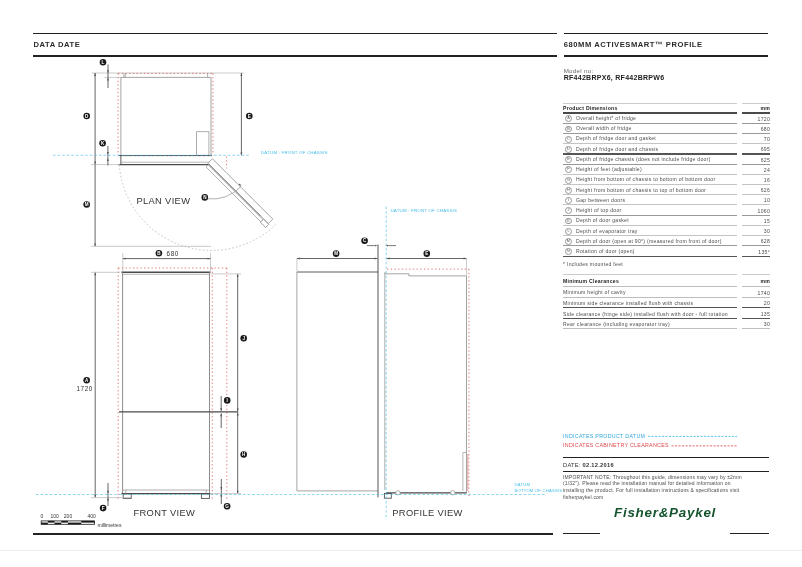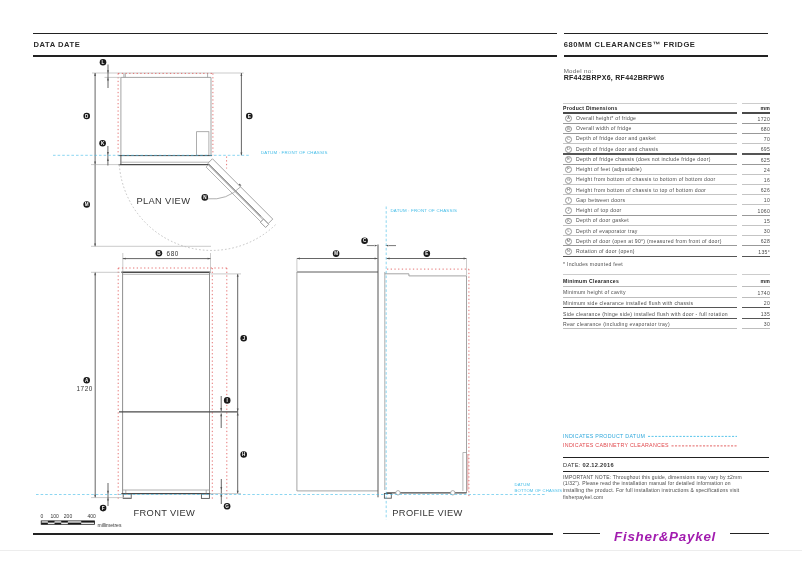--- a/index.html
+++ b/index.html
@@ -10,21 +10,21 @@
   .circ{position:absolute;width:4.9px;height:4.9px;border:0.7px solid #979797;border-radius:50%;
         font-size:3.8px;color:#555;text-align:center;line-height:5.1px;letter-spacing:0;}
   .hdr{position:absolute;font-weight:bold;font-size:7.6px;letter-spacing:0.55px;color:#2b2b2b;white-space:nowrap;}
 </style></head>
 <body>
 <div class="page">
 
   <div class="hl" style="left:33px;top:32.8px;width:524px;height:1.2px;background:#222"></div>
   <div class="hl" style="left:563.7px;top:32.8px;width:204px;height:1.2px;background:#222"></div>
   <div class="hdr" style="left:33.5px;top:39.8px;">DATA DATE</div>
-  <div class="hdr" style="left:563.7px;top:39.8px;">680MM CLEARANCES™ FRIDGE</div>
+  <div class="hdr" style="left:563.7px;top:39.8px;">680MM ACTIVESMART™ PROFILE</div>
   <div class="hl" style="left:33px;top:55.4px;width:524px;height:1.2px;background:#222"></div>
   <div class="hl" style="left:563.7px;top:55.4px;width:204px;height:1.2px;background:#222"></div>
 
   <div class="tt" style="left:563.7px;top:66.6px;font-size:6.2px;color:#666;">Model no:</div>
   <div class="tt b" style="left:563.7px;top:74.4px;font-size:7px;">RF442BRPX6, RF442BRPW6</div>
 
   <div class="hl" style="left:563px;top:103.0px;width:174px;background:#ccc"></div>
 <div class="hl" style="left:741.5px;top:103.0px;width:28.5px;background:#ccc"></div>
 <div class="tt b" style="left:563px;top:105.4px;width:174px;">Product Dimensions</div>
 <div class="tt b" style="left:741.5px;top:105.4px;width:28.5px;text-align:right">mm</div>
@@ -131,22 +131,22 @@
   <div class="hl" style="left:563px;top:456.6px;width:205.5px;height:1.8px;background:#222"></div>
   <div class="tt" style="left:563px;top:462.0px;font-size:5.7px;color:#333;">DATE: <b>02.12.2016</b></div>
   <div class="hl" style="left:563px;top:470.6px;width:205.5px;height:1.1px;background:#222"></div>
 
   <div style="position:absolute;left:563px;top:473.9px;width:210px;font-size:5.0px;line-height:6.55px;color:#4a4a4a;letter-spacing:0.18px;">
   IMPORTANT NOTE: Throughout this guide, dimensions may vary by ±2mm<br>(1/32"). Please read the installation manual for detailed information on<br>installing the product. For full installation instructions &amp; specifications visit<br>fisherpaykel.com</div>
 
   <div class="hl" style="left:33px;top:533.4px;width:520px;height:1.3px;background:#222"></div>
   <div class="hl" style="left:562.9px;top:532.8px;width:37.5px;height:1.4px;background:#222"></div>
   <div class="hl" style="left:729.5px;top:532.8px;width:39.3px;height:1.4px;background:#222"></div>
-  <div style="position:absolute;left:614px;top:529px;font-size:13.4px;font-weight:bold;font-style:italic;
-       color:#a21caf;letter-spacing:0.75px;font-family:'Liberation Sans',sans-serif;">Fisher&amp;Paykel</div>
+  <div style="position:absolute;left:614px;top:505px;font-size:13.4px;font-weight:bold;font-style:italic;
+       color:#14532d;letter-spacing:0.75px;font-family:'Liberation Sans',sans-serif;">Fisher&amp;Paykel</div>
 
   <div class="hl" style="left:0px;top:550px;width:802px;background:#ededed"></div>
 
   <svg width="802" height="567" viewBox="0 0 802 567" style="position:absolute;left:0;top:0">
       <line x1="92" y1="73" x2="243.7" y2="73" stroke="#b5b5b5" stroke-width="0.7"></line>
 <line x1="118.1" y1="73.4" x2="212.9" y2="73.4" stroke="#e05252" stroke-width="0.8" stroke-dasharray="1.3,2.4"></line>
 <line x1="118.1" y1="73.4" x2="118.1" y2="155.3" stroke="#e05252" stroke-width="0.8" stroke-dasharray="1.3,2.4"></line>
 <line x1="212.9" y1="73.4" x2="212.9" y2="155.3" stroke="#e05252" stroke-width="0.8" stroke-dasharray="1.3,2.4"></line>
 <line x1="226.6" y1="156.5" x2="226.6" y2="168.5" stroke="#e05252" stroke-width="0.8" stroke-dasharray="1.3,2.4"></line>
 <line x1="120.9" y1="77.4" x2="211" y2="77.4" stroke="#9a9a9a" stroke-width="0.9"></line>

